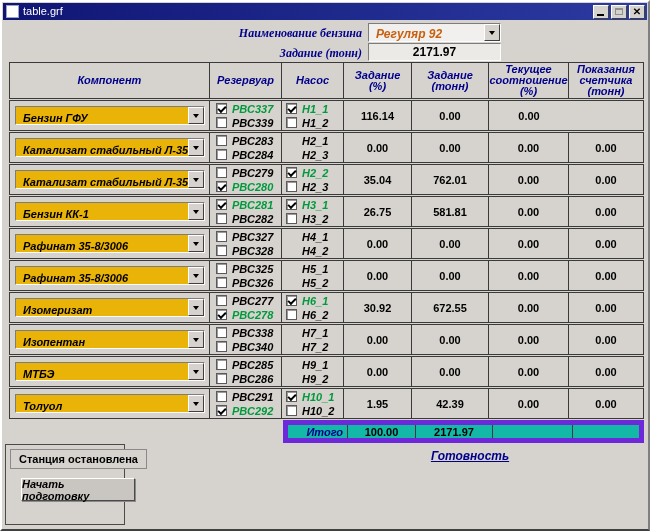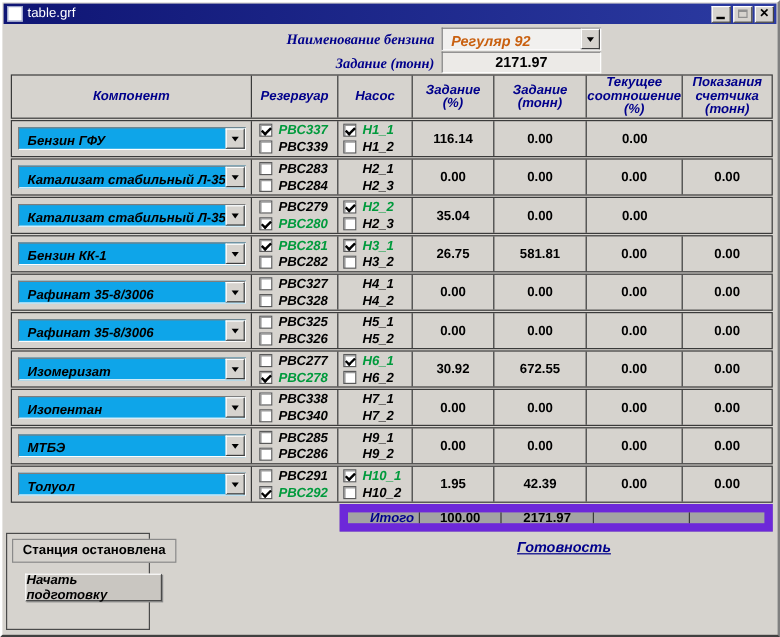--- a/index.html
+++ b/index.html
@@ -38,34 +38,34 @@
   .tbl{position:absolute;left:9px;top:62px;width:635px;}
   .thead,.trow{box-sizing:border-box;width:635px;border:1px solid #3a3a3a;display:grid;
     grid-template-columns:200px 72px 62px 68px 77px 80px 74px;background:#d6d3ce;margin-bottom:1px;}
   .thead{height:37px;}
   .trow{height:31px;}
   .cell{box-sizing:border-box;border-right:1px solid #3a3a3a;overflow:hidden;}
   .cell:last-child{border-right:none;}
   .hcell{display:flex;align-items:center;justify-content:center;text-align:center;
     color:var(--navy);font-size:11px;font-weight:bold;font-style:italic;line-height:11px;white-space:pre-line;}
   .ccomp{display:flex;align-items:center;padding-left:5px;}
-  .ccomp .combo{width:190px;height:19px;background:#0ea5e9;}
+  .ccomp .combo{width:190px;height:19px;background:#eab308;}
   .ccomp .ctext{font-weight:bold;font-style:italic;color:#000;}
   .ctanks,.cpumps{display:flex;flex-direction:column;justify-content:center;gap:2px;padding-left:6px;}
   .cpumps{padding-left:4px;}
   .cbline{display:flex;align-items:center;height:12px;}
   .cb,.cbspacer{width:11px;height:11px;flex:none;margin-right:5px;position:relative;box-sizing:border-box;}
   .cb{background:#fff;border:1px solid #5a5a5a;box-shadow:inset 1px 1px 0 #9a9a9a;}
   .cb.checked::after{content:'';position:absolute;left:1px;top:2px;width:6px;height:3px;
     border-left:2px solid #000;border-bottom:2px solid #000;transform:rotate(-45deg);}
   .cblabel{font-size:11px;font-weight:bold;font-style:italic;color:#000;white-space:nowrap;}
   .cblabel.green{color:var(--green);}
   .val{display:flex;align-items:center;justify-content:center;font-size:11px;font-weight:bold;color:#000;}
-  .totrow{box-sizing:border-box;margin-left:274px;width:361px;height:23px;border:7px solid #6d28d9;
-    display:grid;grid-template-columns:60px 68px 77px 80px 74px;background:#a3a3a3;}
+  .totrow{box-sizing:border-box;margin-left:274px;width:361px;height:23px;border:5px solid #6d28d9;
+    display:grid;grid-template-columns:60px 68px 77px 80px 74px;background:#14b8a6;}
   .totlbl{display:flex;align-items:center;justify-content:flex-end;padding-right:4px;
     color:var(--navy);font-size:11px;font-weight:bold;font-style:italic;}
 
   
   .groupbox{position:absolute;left:5px;top:444px;width:120px;height:81px;border:1px solid #4a4a4a;box-sizing:border-box;}
   .status-box{position:absolute;left:4px;top:4px;width:137px;height:20px;box-sizing:border-box;
     border:1px solid #8a8a8a;display:flex;align-items:center;justify-content:center;
     font-size:11px;font-weight:bold;color:#000;background:#d6d3ce;}
   .start-btn{position:absolute;left:15px;top:33px;width:114px;height:23px;box-sizing:border-box;
     background:#c9c6c1;border:1px solid;border-color:#fff #4a4a4a #4a4a4a #fff;
@@ -207,20 +207,21 @@
             <div class="cbline">
               <span class="cb checked"></span>
               <span class="cblabel green">Н2_2</span>
             </div>
             <div class="cbline">
               <span class="cb"></span>
               <span class="cblabel">Н2_3</span>
             </div>
           </div>
     <div class="cell val">35.04</div>
+    <div class="cell val">762.01</div>
     <div class="cell val">0.00</div>
     <div class="cell val">0.00</div>
   </div>
 
   <div class="trow">
     <div class="cell ccomp">
       <div class="combo">
         <span class="ctext">Бензин КК-1</span>
         <span class="combo-btn"></span>
       </div>

